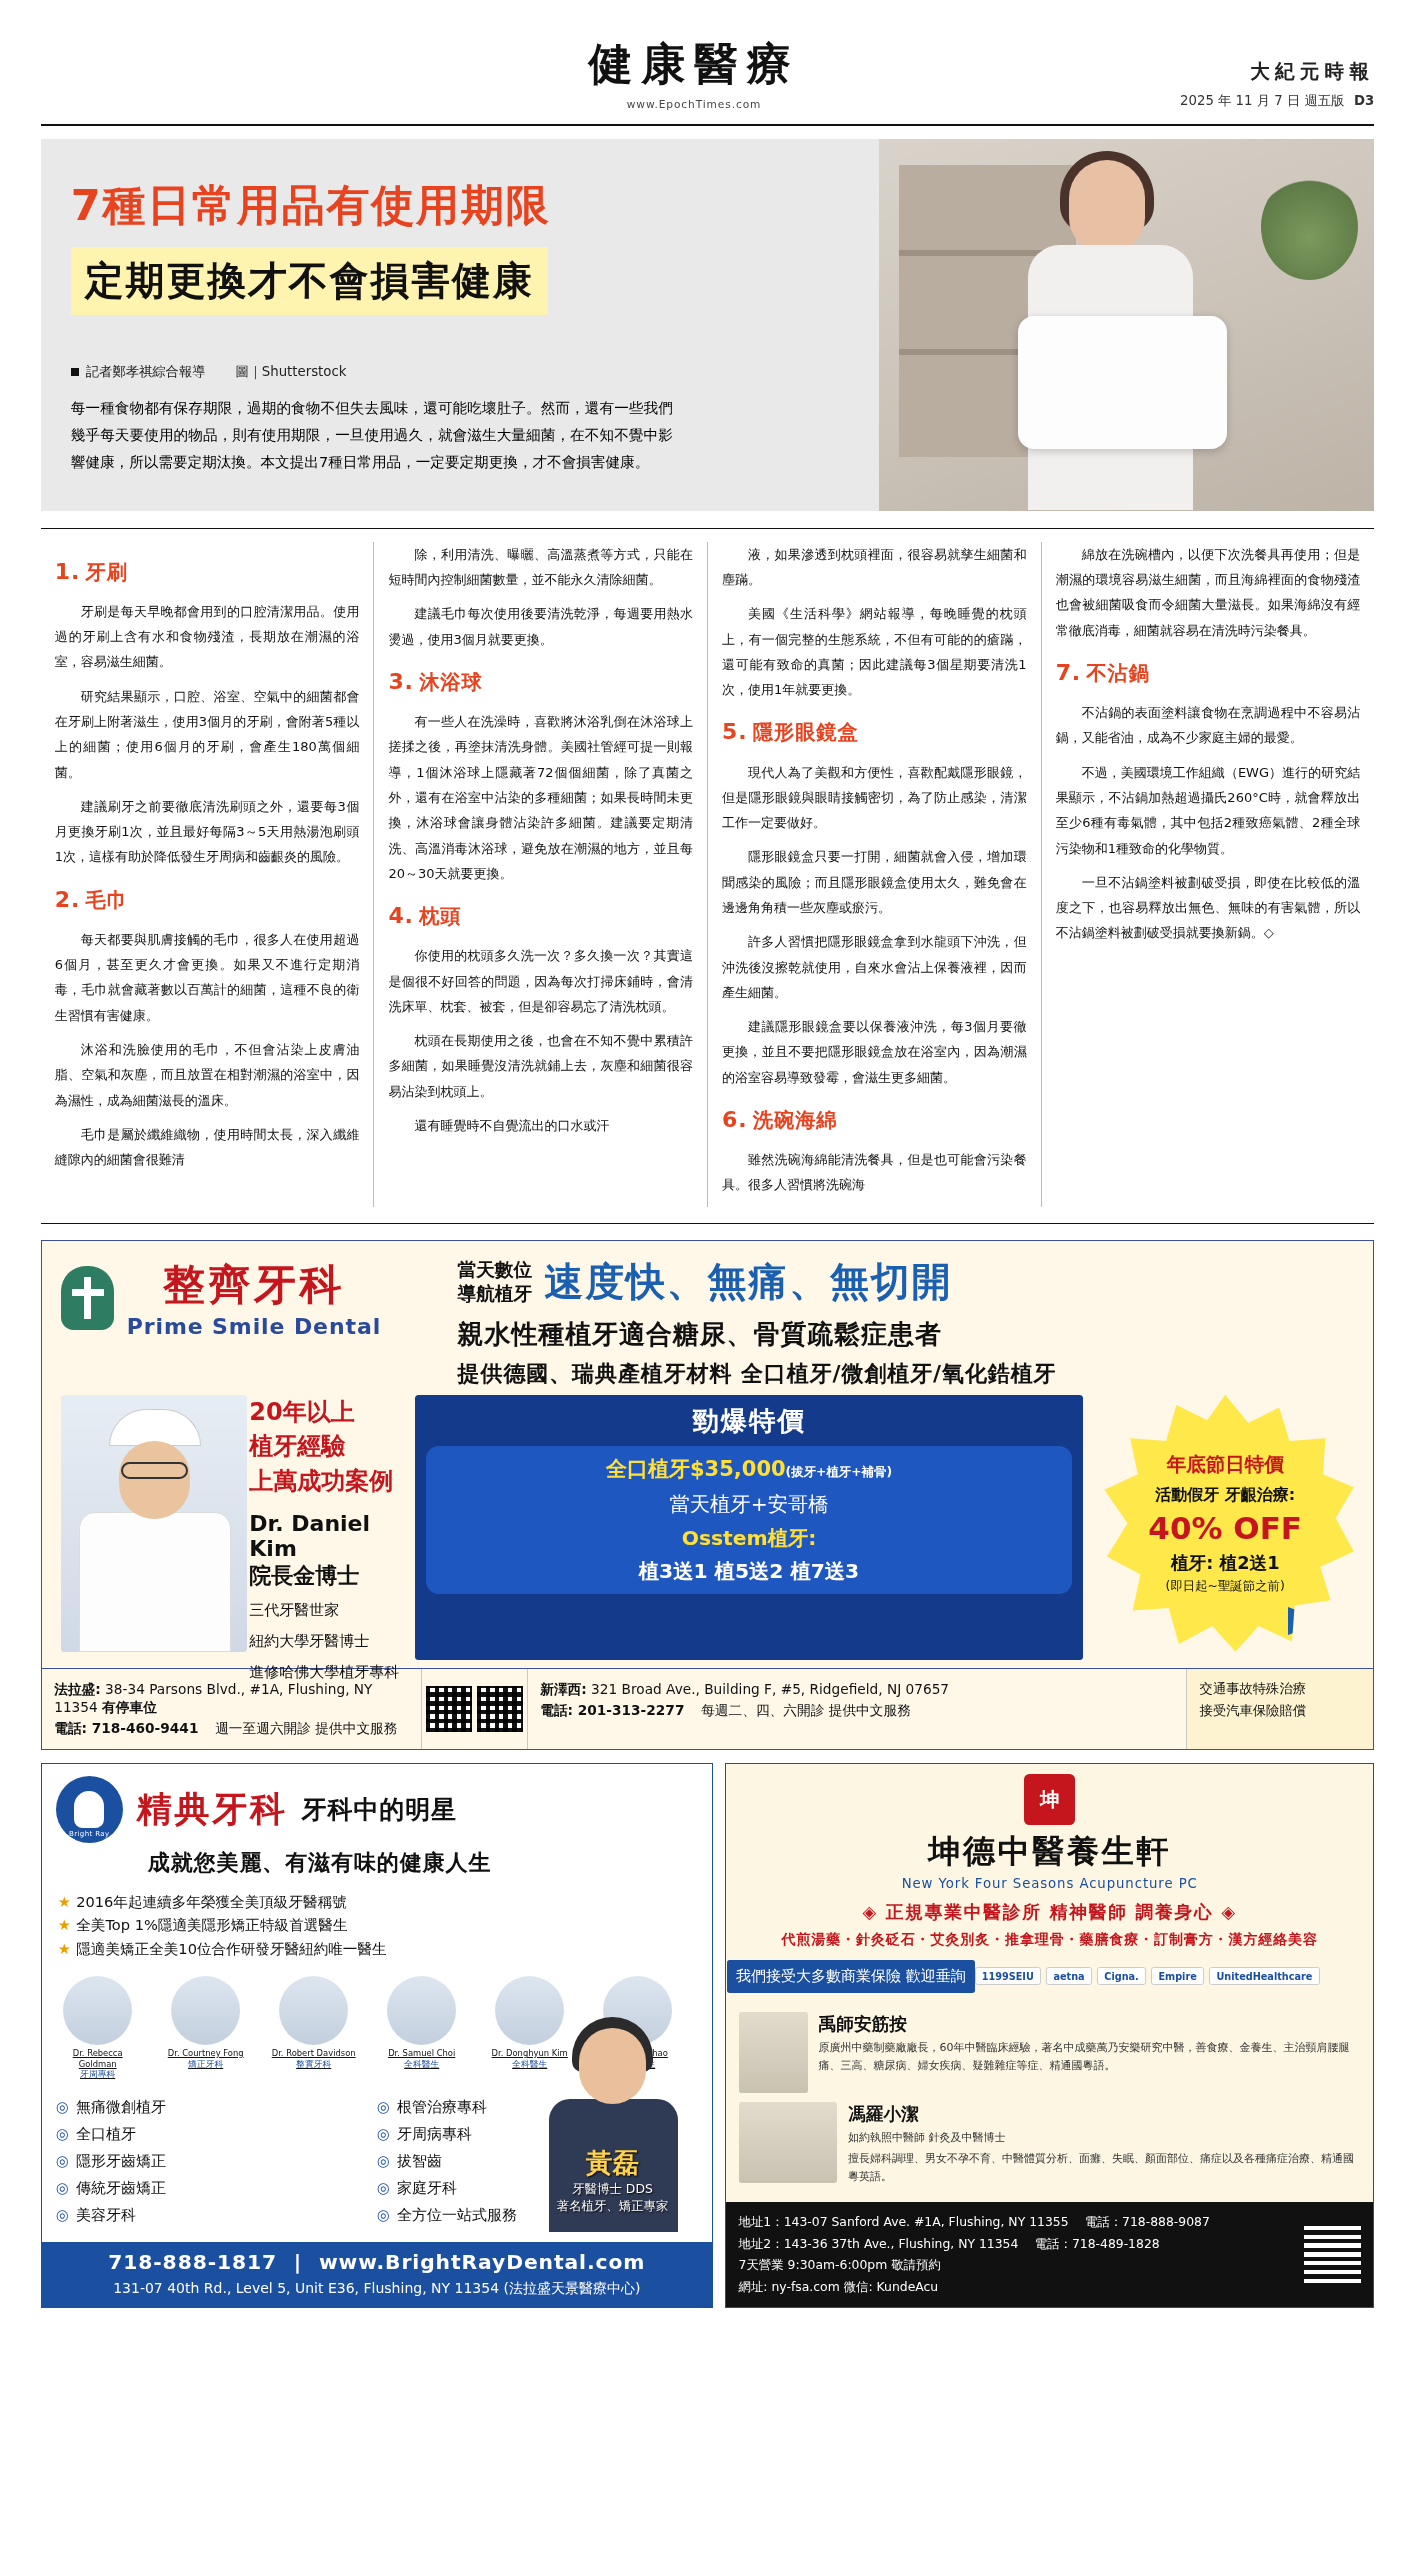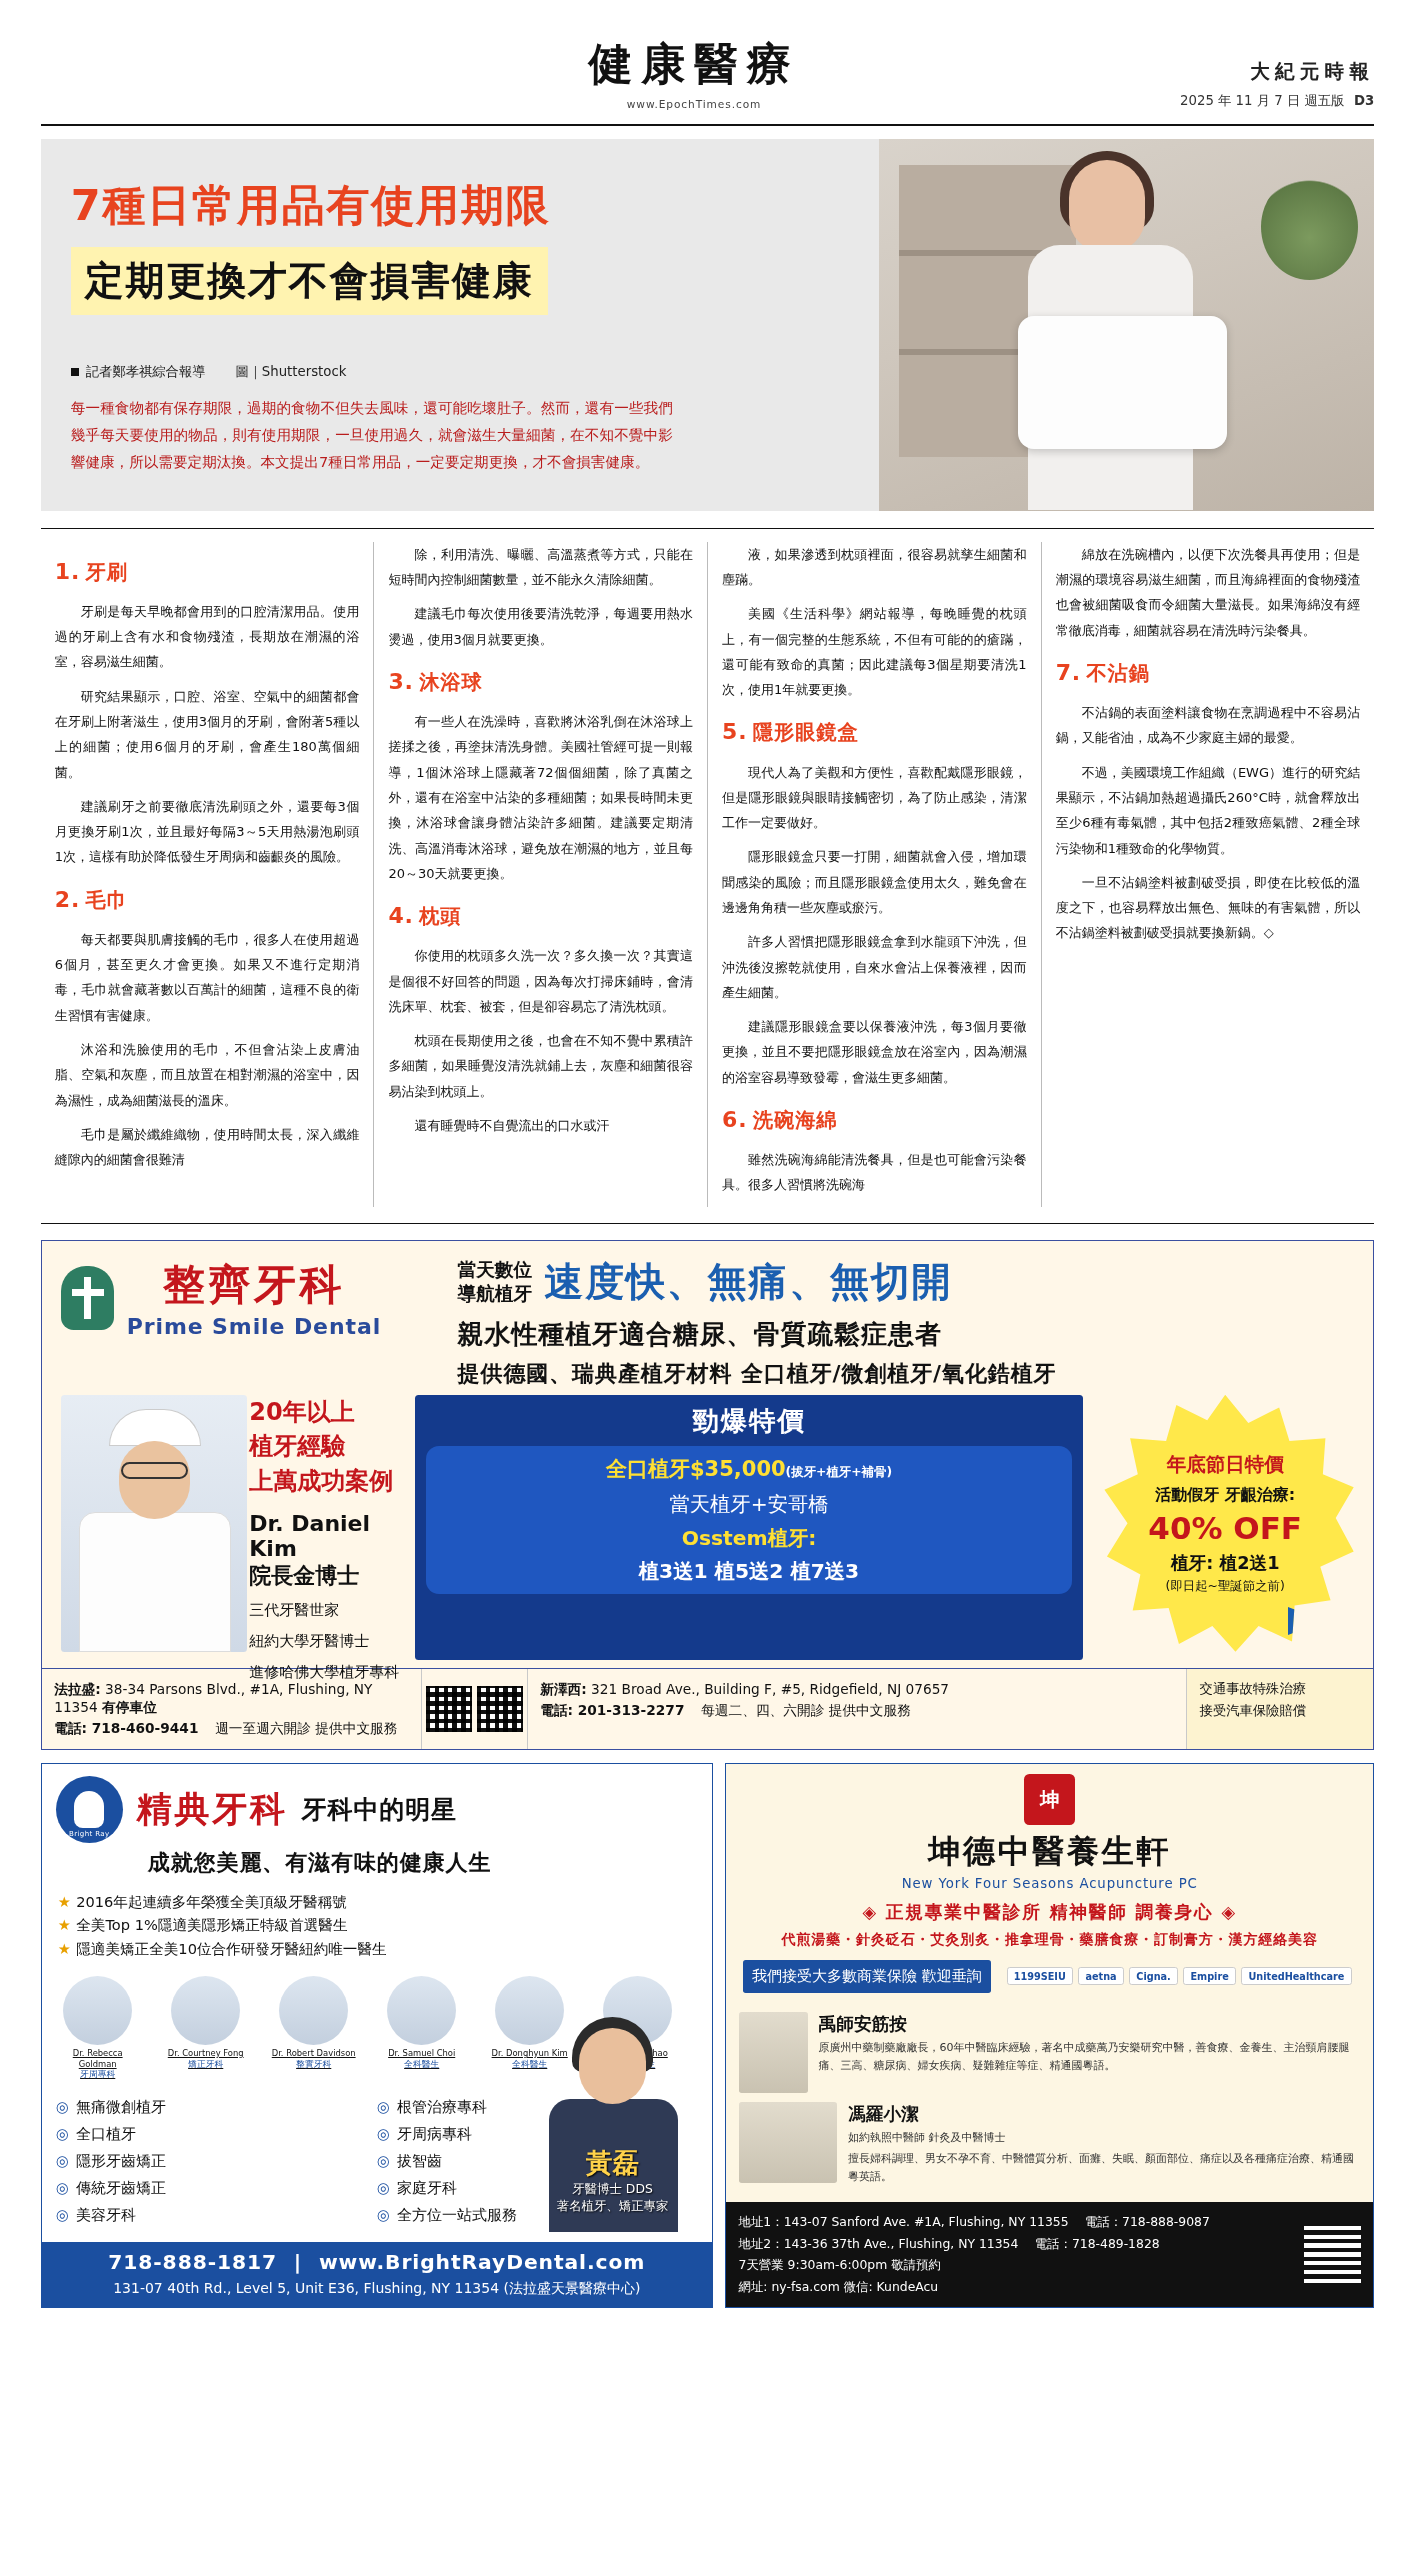--- a/index.html
+++ b/index.html
@@ -24,21 +24,21 @@
   .mast-date .pg { font-weight: bold; margin-left: 5.3px; }
   .mast-rule { height: 2.7px; background: #111; margin: 5.3px 8.8px 0 8.8px; }
 
   
   .hero { position: relative; margin: 12.4px 8.8px 0 8.8px; background: #e9e9e9; height: 372px; overflow: hidden; }
   .hero-left { position: absolute; left: 30px; top: 41px; width: 619px; }
   .hero-h1 { font-size: 43px; font-weight: bold; color: #e8431f; letter-spacing: 1.8px; line-height: 1.2; }
   .hero-h2 { display: inline-block; margin-top: 16px; background: #fff3b0; padding: 7px 14px; font-size: 39px; font-weight: bold; color: #111; letter-spacing: 1.8px; }
   .hero-credit { margin-top: 48px; font-size: 13.3px; color: #222; display: flex; gap: 30px; align-items: center; }
   .hero-credit .sq { display: inline-block; width: 8px; height: 8px; background: #111; margin-right: 7px; vertical-align: middle;}
-  .hero-lede { margin-top: 14px; font-size: 14.6px; line-height: 1.85; color: #b91c1c; text-align: justify; width: 602px; }
+  .hero-lede { margin-top: 14px; font-size: 14.6px; line-height: 1.85; color: #000000; text-align: justify; width: 602px; }
   .hero-photo { position: absolute; right: 0; top: 0; width: 495px; height: 372px; background: linear-gradient(160deg,#d9d3cb 0%,#cfc7bd 40%,#bdb3a7 100%); }
   .ph-shelf { position: absolute; left: 19.5px; top: 26.5px; width: 177px; height: 292px; background: #b9ada0; }
   .ph-shelf::before, .ph-shelf::after { content:""; position:absolute; left:0; right:0; height:6.2px; background:#9d9184; }
   .ph-shelf::before { top: 85px; } .ph-shelf::after { top: 184px; }
   .ph-person { position: absolute; left: 133px; top: 21px; width: 221px; height: 350px; }
   .ph-head { position: absolute; left: 57px; top: 0; width: 76px; height: 92px; background: #e8c0a4; border-radius: 39px 39px 35px 35px; }
   .ph-hair { position: absolute; left: 48px; top: -8.8px; width: 94px; height: 81px; background: #4a332a; border-radius: 48px 48px 26.5px 26.5px; }
   .ph-body { position: absolute; left: 16px; top: 85px; width: 165px; height: 265px; background: #f2f0ee; border-radius: 32px 32px 0 0; }
   .ph-pillow { position: absolute; left: 5.3px; top: 156px; width: 209px; height: 133px; background: #fdfdfd; border-radius: 16px; box-shadow: 0 2.7px 8.8px rgba(0,0,0,.18); }
   .ph-plant { position: absolute; right: 16px; top: 35px; width: 97px; height: 106px; background: radial-gradient(circle at 50% 60%, #7c9a5e 0%, #5e7a46 70%, transparent 72%); border-radius: 50%; }
@@ -150,21 +150,21 @@
   .ad2-foot .l2 { font-size: 14px; margin-top: 5.3px; }
 
   
   .ad3 { flex: 1; border: 1.8px solid #1b4fa0; background: #fdf6e3; position: relative; }
   .ad3-head { text-align: center; padding: 10.6px 8.8px 3.5px 8.8px; }
   .ad3-seal { width: 51px; height: 51px; background: #c4161c; border-radius: 5.3px; margin: 0 auto 5.3px auto; color:#fff; font-size:19.5px; display:flex; align-items:center; justify-content:center; font-weight:bold;}
   .ad3-name { font-size: 32px; font-weight: bold; color: #111; letter-spacing: 2.7px; }
   .ad3-en { font-size: 13.3px; color: #1b4fa0; letter-spacing: 0.9px; margin-top: 1.8px; }
   .ad3-ln { font-size: 17.7px; font-weight: bold; color: #c4161c; margin-top: 8.8px; letter-spacing: 1.8px;}
   .ad3-ln2 { font-size: 14px; font-weight: bold; color: #c4161c; margin-top: 7px; letter-spacing: 0.9px;}
-  .ad3-ins { display: flex; align-items: center; gap: 16px; padding: 7px 17px; }
+  .ad3-ins { display: flex; align-items: center; gap: 0; padding: 7px 1px; }
   .ins-txt { background: #1b4fa0; color: #fff; font-size: 15px; padding: 7px 8.8px; border-radius: 2.7px; white-space: nowrap; }
   .ins-logos { display:flex; flex-wrap: wrap; gap: 5.3px; }
   .ins-chip { background:#fff; border:0.9px solid #ccc; border-radius:2.7px; padding: 2.7px 6.2px; font-size: 9.7px; color:#1b4fa0; font-weight:bold;}
   .ad3-srv { padding: 3.5px 12.4px; }
   .srv { display: flex; gap: 10.6px; margin-top: 8.8px; }
   .srv-img { width: 106px; height: 81px; background: linear-gradient(180deg,#e2dccd,#c9c2b1); border-radius:2.7px;}
   .srv-t { font-size: 17.7px; font-weight: bold; color: #111; }
   .srv-b { font-size: 11px; color: #333; line-height: 1.6; margin-top: 3.5px; }
   .ad3-foot { position: absolute; left:0; right:0; bottom:0; background: #111; color:#fff; padding: 8.8px 12.4px; font-size: 12.4px; display:flex; justify-content:space-between; align-items:center;}
   .ad3-foot div.l { line-height: 1.75; }

